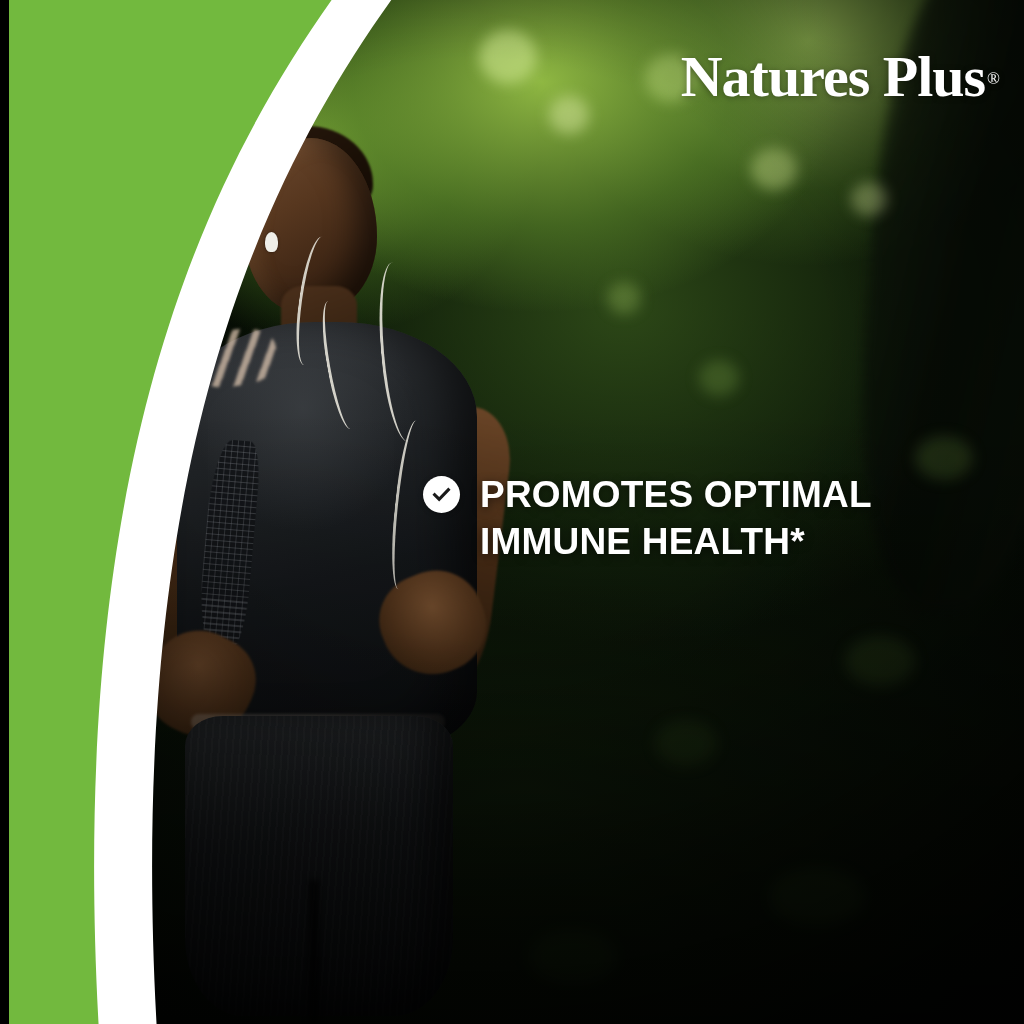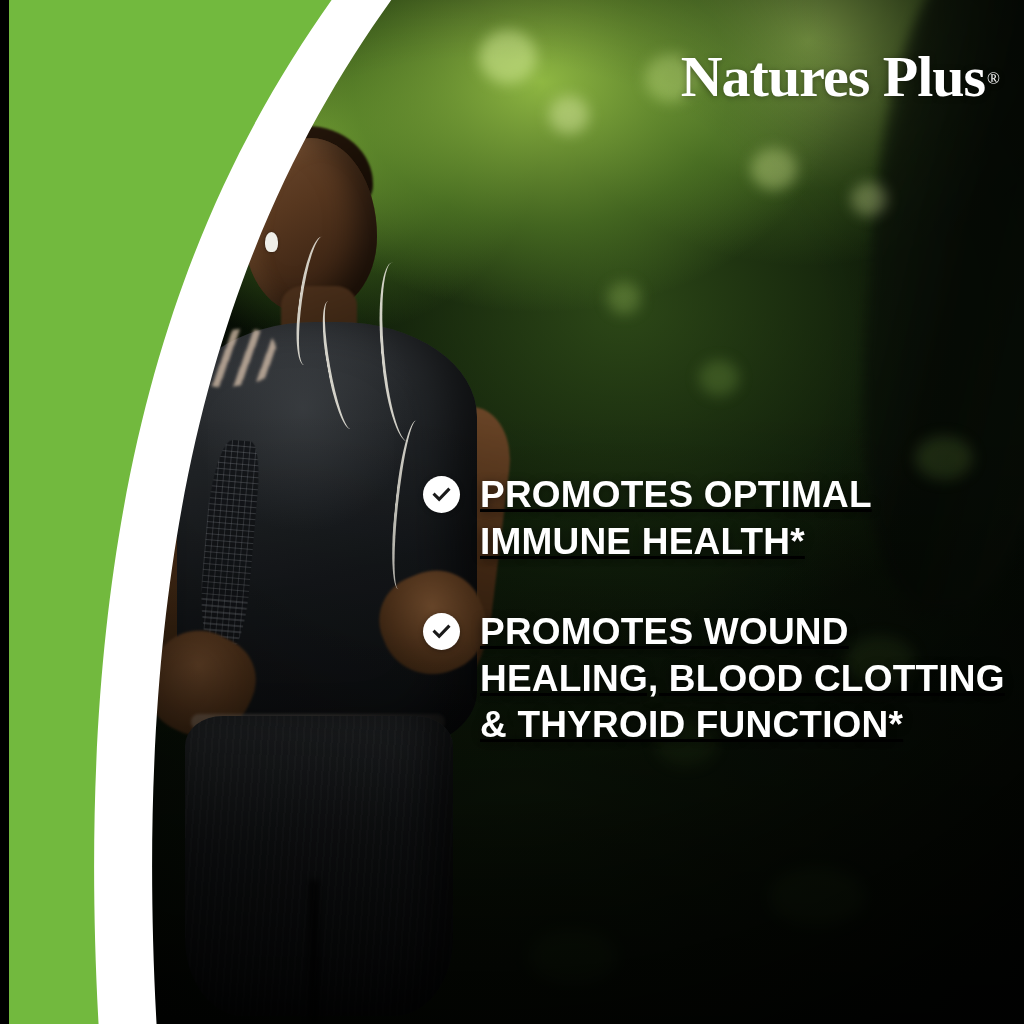--- a/index.html
+++ b/index.html
@@ -231,21 +231,20 @@
     margin-left: 2px;
     font-weight: 400;
   }
 
   
   .benefits {
     position: absolute;
     left: 414px;
     top: 472px;
     width: 584px;
-    text-decoration: underline;
   }
   .benefit {
     position: relative;
     display: flex;
     align-items: flex-start;
     margin-bottom: 44px;
   }
   .benefit:last-child { margin-bottom: 0; }
 
   .check-badge {
@@ -342,26 +341,16 @@
       <div class="check-badge">
         <svg width="21" height="21" viewBox="0 0 24 24" aria-hidden="true">
           <path d="M4.2 12.4 L9.3 17.4 L19.8 6.6" fill="none" stroke="#1A1A1A" stroke-width="3.6" stroke-linecap="square" stroke-linejoin="miter"></path>
         </svg>
       </div>
       <div class="benefit-text">PROMOTES OPTIMAL
 IMMUNE HEALTH*</div>
     </div>
 
 
-    <div class="benefit">
-      <div class="check-badge">
-        <svg width="21" height="21" viewBox="0 0 24 24" aria-hidden="true">
-          <path d="M4.2 12.4 L9.3 17.4 L19.8 6.6" fill="none" stroke="#1A1A1A" stroke-width="3.6" stroke-linecap="square" stroke-linejoin="miter"></path>
-        </svg>
-      </div>
-      <div class="benefit-text">PROMOTES WOUND
-HEALING, BLOOD CLOTTING
-&amp; THYROID FUNCTION*</div>
-    </div>
 
   </div>
 
 </div>
 
 </body></html>

